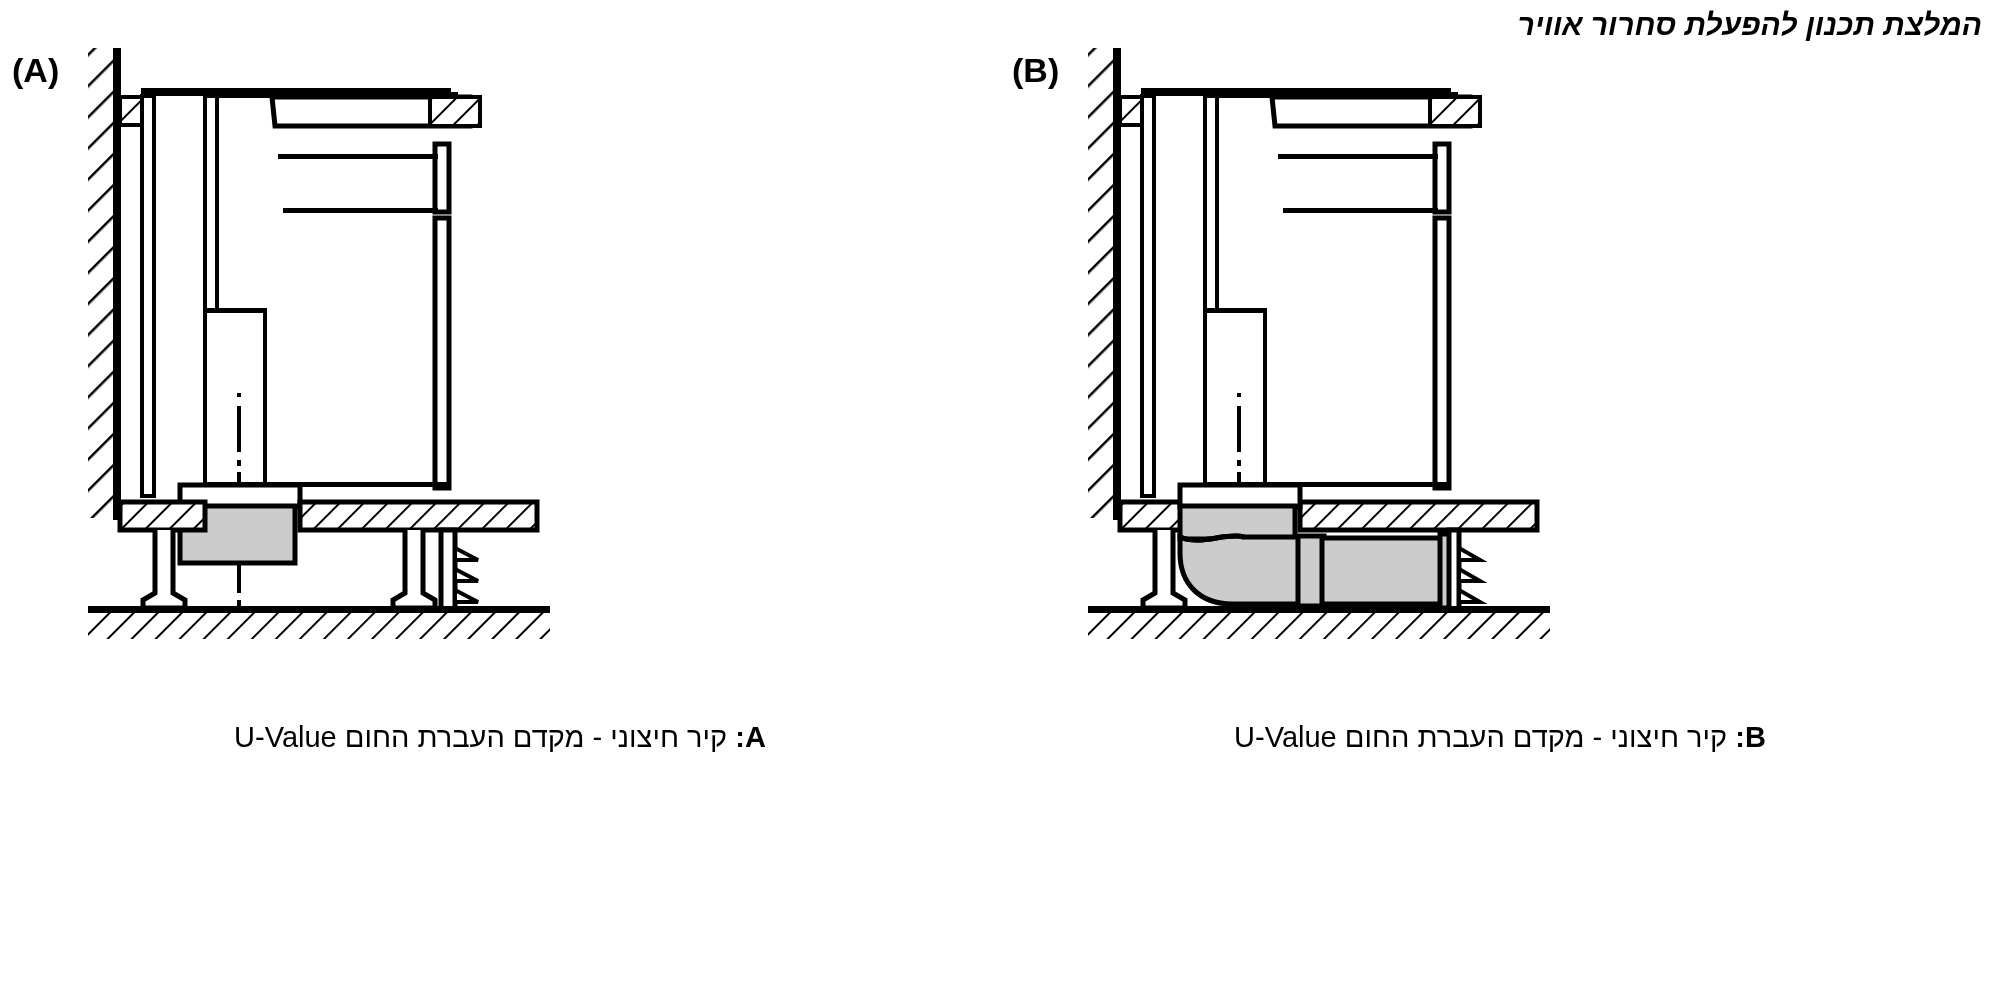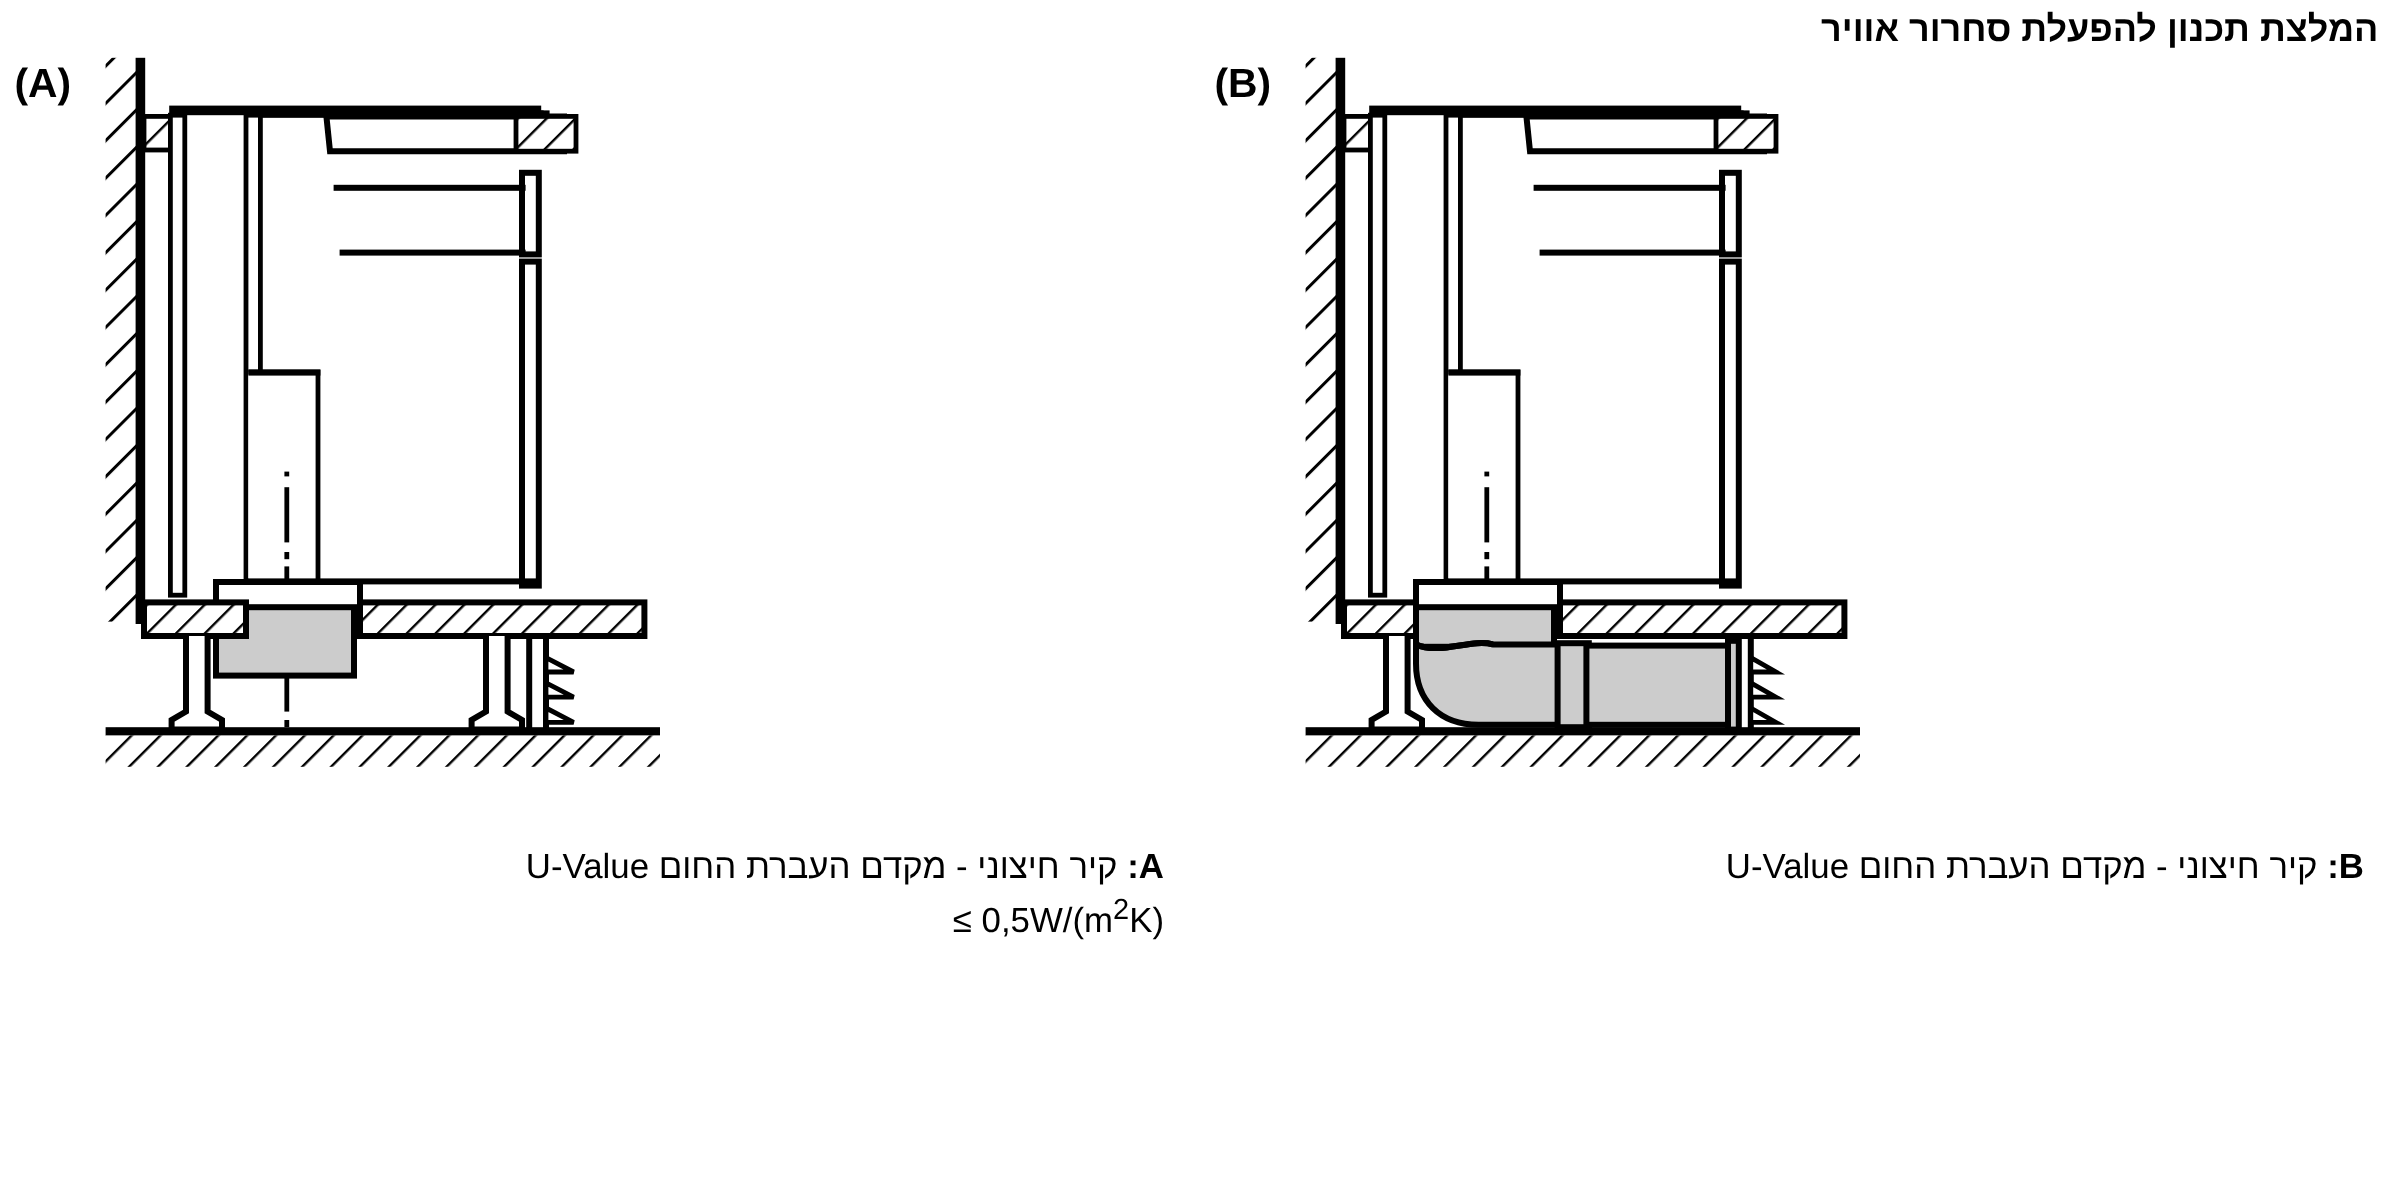--- a/index.html
+++ b/index.html
@@ -18,20 +18,21 @@
   #page-title {
     position: absolute;
     top: 8px;
     right: 18px;
     font-size: 30px;
     font-weight: bold;
     direction: rtl;
     text-align: left;
     letter-spacing: 0px;
     white-space: nowrap;
+    font-style: italic;
   }
   .panel {
     position: absolute;
     top: 48px;
   }
   #panel-a { left: 0px;   width: 1000px; }
   #panel-b { left: 1000px; width: 1000px; }
 
   .panel-label {
     position: absolute;
@@ -44,23 +45,24 @@
   #panel-b .panel-label { left: 12px; }
 
   .drawing {
     position: absolute;
     top: 0px;
     left: 0px;
   }
 
   .caption {
     position: absolute;
-    top: 656px;
+    top: 670px;
     width: 940px;
     direction: rtl;
+    text-align: center;
     font-size: 29px;
     line-height: 1.35;
   }
   #caption-a { left: 30px; }
   #caption-b { left: 30px; }
 
   .cap-line { display: block; white-space: nowrap; }
   .cap-desc { display: block; white-space: normal; }
   .cap-strong { font-weight: bold; }
   .ltr { direction: ltr; unicode-bidi: embed; display: inline-block; }
@@ -162,21 +164,20 @@
 
     <g>
       <rect x="88" y="558" width="462" height="7" fill="#000000"></rect>
       <rect x="88" y="565" width="462" height="26" fill="url(#hatchAthin)"></rect>
     </g>
   </svg>
 
   <div class="caption" id="caption-a">
     <span class="cap-line"><span class="cap-strong">A:</span>
       <span>קיר חיצוני - מקדם העברת החום U-Value</span></span>
-    <span class="cap-line"><span class="ltr"><span>≤</span>&nbsp;<span>0,5W/(m</span><sup>2</sup><span>K)</span></span></span>
   </div>
 </div>
 
 <div class="panel" id="panel-b">
 
   <div class="panel-label">(B)</div>
 
   <svg class="drawing" width="1000" height="640" viewBox="0 0 1000 640" xmlns="http://www.w3.org/2000/svg">
     <defs>
       <pattern id="hatchB" width="22" height="22" patternTransform="rotate(45)" patternUnits="userSpaceOnUse">

